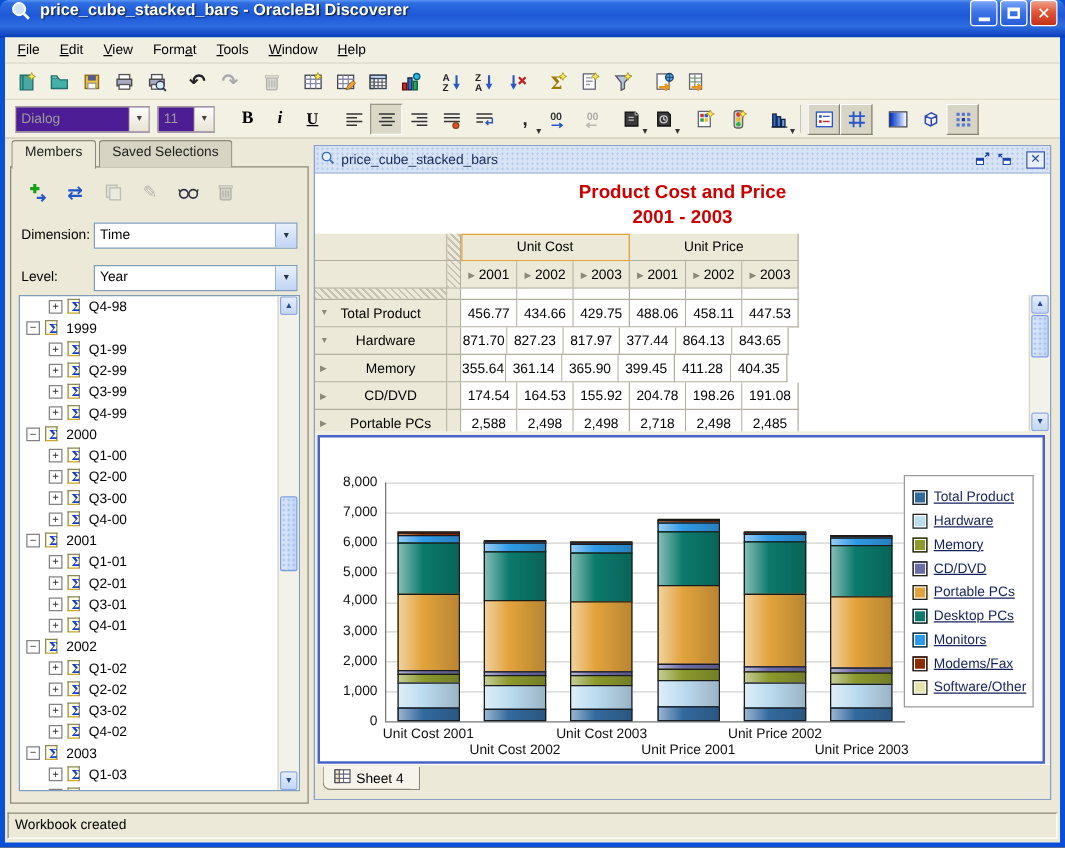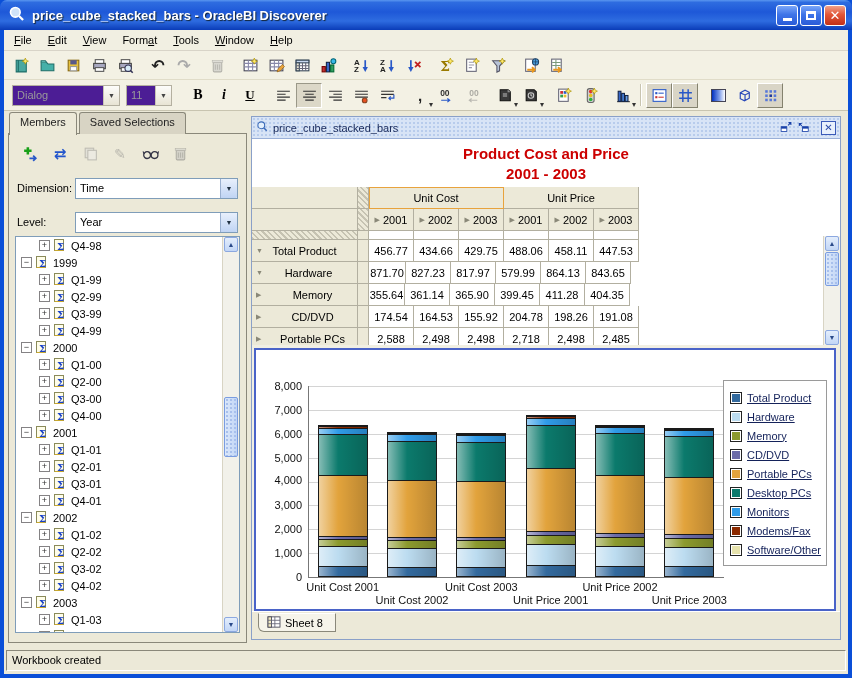--- a/index.html
+++ b/index.html
@@ -1,19 +1,19 @@
 <!DOCTYPE html>
 <html><head>
 <meta charset="utf-8">
 <style>
   html,body{margin:0;padding:0;background:#555;}
   *{box-sizing:border-box;}
   .app{position:relative;width:852px;height:678px;background:#0A4FD8;font-family:"Liberation Sans","DejaVu Sans",sans-serif;font-size:11px;color:#000;overflow:hidden;}
   
-  .titlebar{height:30px;display:flex;align-items:center;padding:0 6px 0 8px;border-radius:7px 7px 0 0;
+  .titlebar{height:30px;display:flex;padding:0 6px 0 8px;border-radius:7px 7px 0 0;
     background:linear-gradient(180deg,#5A96F0 0%,#2E6CE0 8%,#1E58D8 40%,#2E6CE0 70%,#0A3CB8 100%);}
   .apptitle{color:#fff;font-weight:bold;font-size:13px;margin-left:6px;text-shadow:1px 1px 1px #123;flex:1;white-space:nowrap;}
   .winbtns{display:flex;gap:2px;}
   .wbtn{width:22px;height:21px;border-radius:3px;border:1px solid #fff;display:flex;align-items:center;justify-content:center;
     background:linear-gradient(180deg,#7AA6F8,#3E74E8 45%,#2A5CD8);color:#fff;font-size:11px;font-weight:bold;}
   .wbtn .mini{width:9px;height:3px;background:#fff;margin-top:9px;}
   .wbtn .maxi{width:10px;height:9px;border:2px solid #fff;border-top-width:3px;}
   .wbtn.close{background:linear-gradient(180deg,#F0A088,#E25638 45%,#C23018);font-size:13px;}
   .chrome{margin:0 4px;background:#ECE9D8;height:644px;position:relative;}
   
@@ -735,21 +735,21 @@
                 </div>
                 <div class="trowline">
                   <div class="cell rlabel" style="width: 106px; height: 22px;">
                     <span class="tri">▼</span>
                     <span class="txt" style="padding-left:8px">Hardware</span>
                   </div>
                   <div class="cell hcell" style="width: 11px; height: 22px;"></div>
                   <div class="cell dcell" style="width: 37px; height: 22px;">871.70</div>
                   <div class="cell dcell" style="width: 45px; height: 22px;">827.23</div>
                   <div class="cell dcell" style="width: 45px; height: 22px;">817.97</div>
-                  <div class="cell dcell" style="width: 45px; height: 22px;">579.99</div>
+                  <div class="cell dcell" style="width: 45px; height: 22px;">377.44</div>
                   <div class="cell dcell" style="width: 45px; height: 22px;">864.13</div>
                   <div class="cell dcell" style="width: 45px; height: 22px;">843.65</div>
                 </div>
                 <div class="trowline">
                   <div class="cell rlabel" style="width: 106px; height: 22px;">
                     <span class="tri">▶</span>
                     <span class="txt" style="padding-left:16px">Memory</span>
                   </div>
                   <div class="cell hcell" style="width: 11px; height: 22px;"></div>
                   <div class="cell dcell" style="width: 36px; height: 22px;">355.64</div>
@@ -923,21 +923,21 @@
                 </div>
               </div>
             </div>
           <div class="sheetbar">
             <div class="stab">
               <span><svg width="14" height="12" viewBox="0 0 16 14">
                     <rect x="1" y="1" width="14" height="12" fill="#fff" stroke="#445"></rect>
                     <rect x="1" y="1" width="4" height="12" fill="#F0E8C0" stroke="#445"></rect>
                     <path d="M1 5h14M1 9h14M9 1v12" stroke="#667"></path>
                   </svg></span>
-              <span>Sheet 8</span>
+              <span>Sheet 4</span>
             </div>
           </div>
         </div>
       </div>
     </div>
     <div class="statusrow">
       <div class="statusfield">Workbook created</div>
     </div>
   </div>
 </div>

